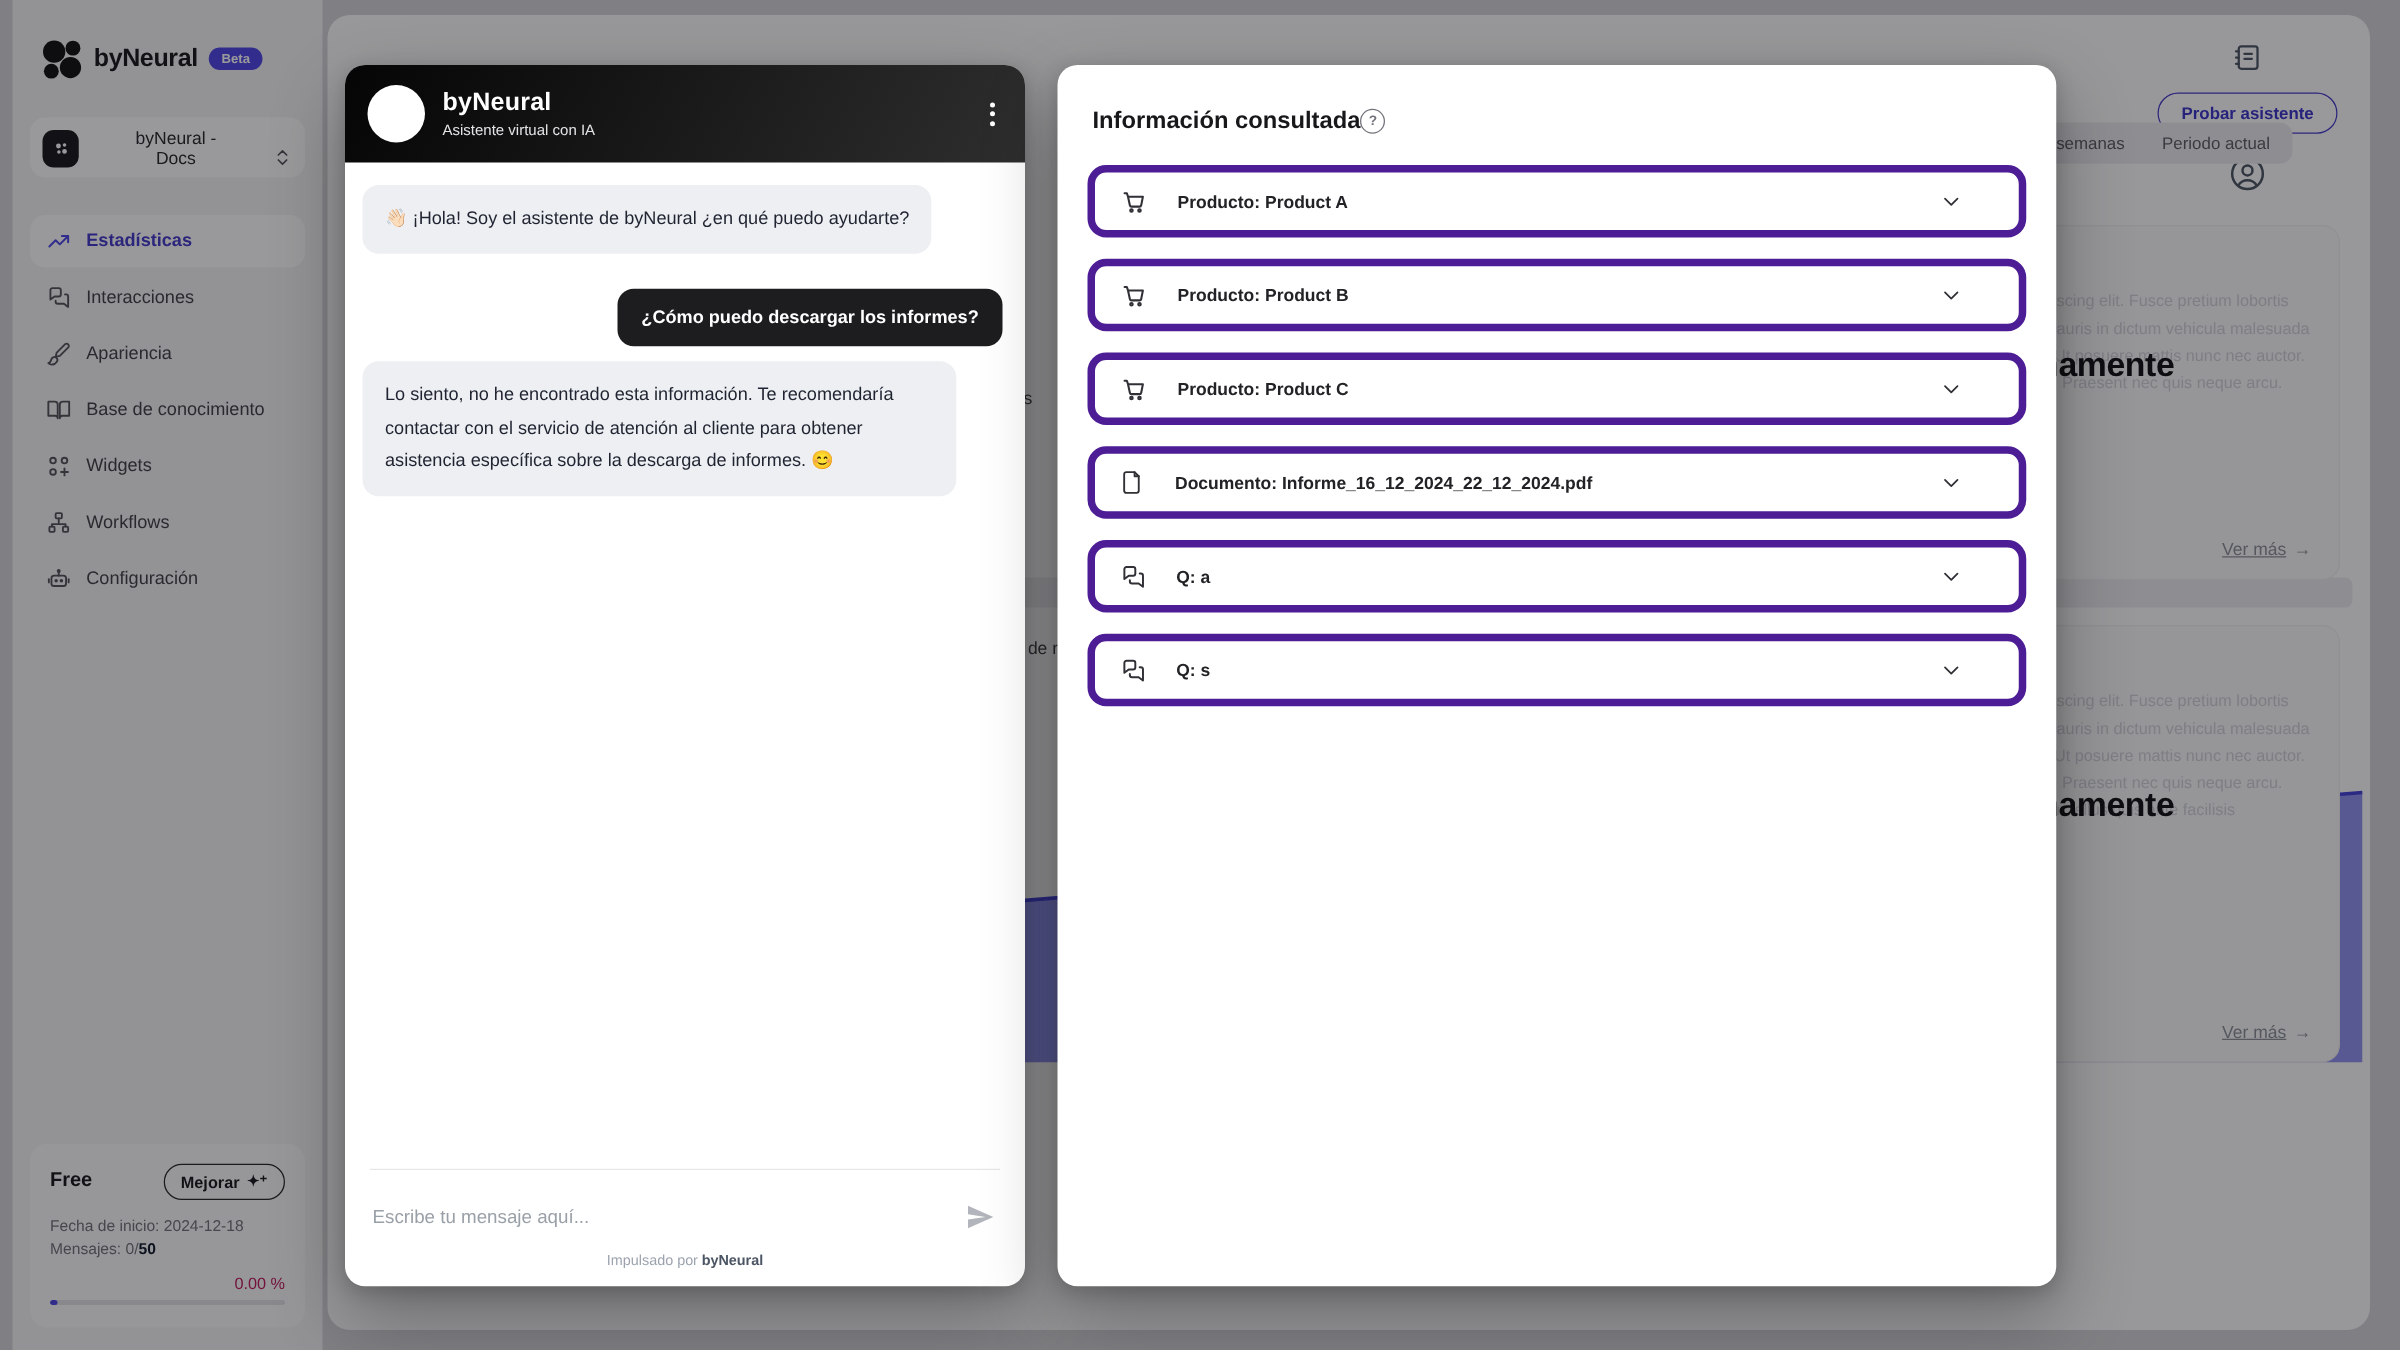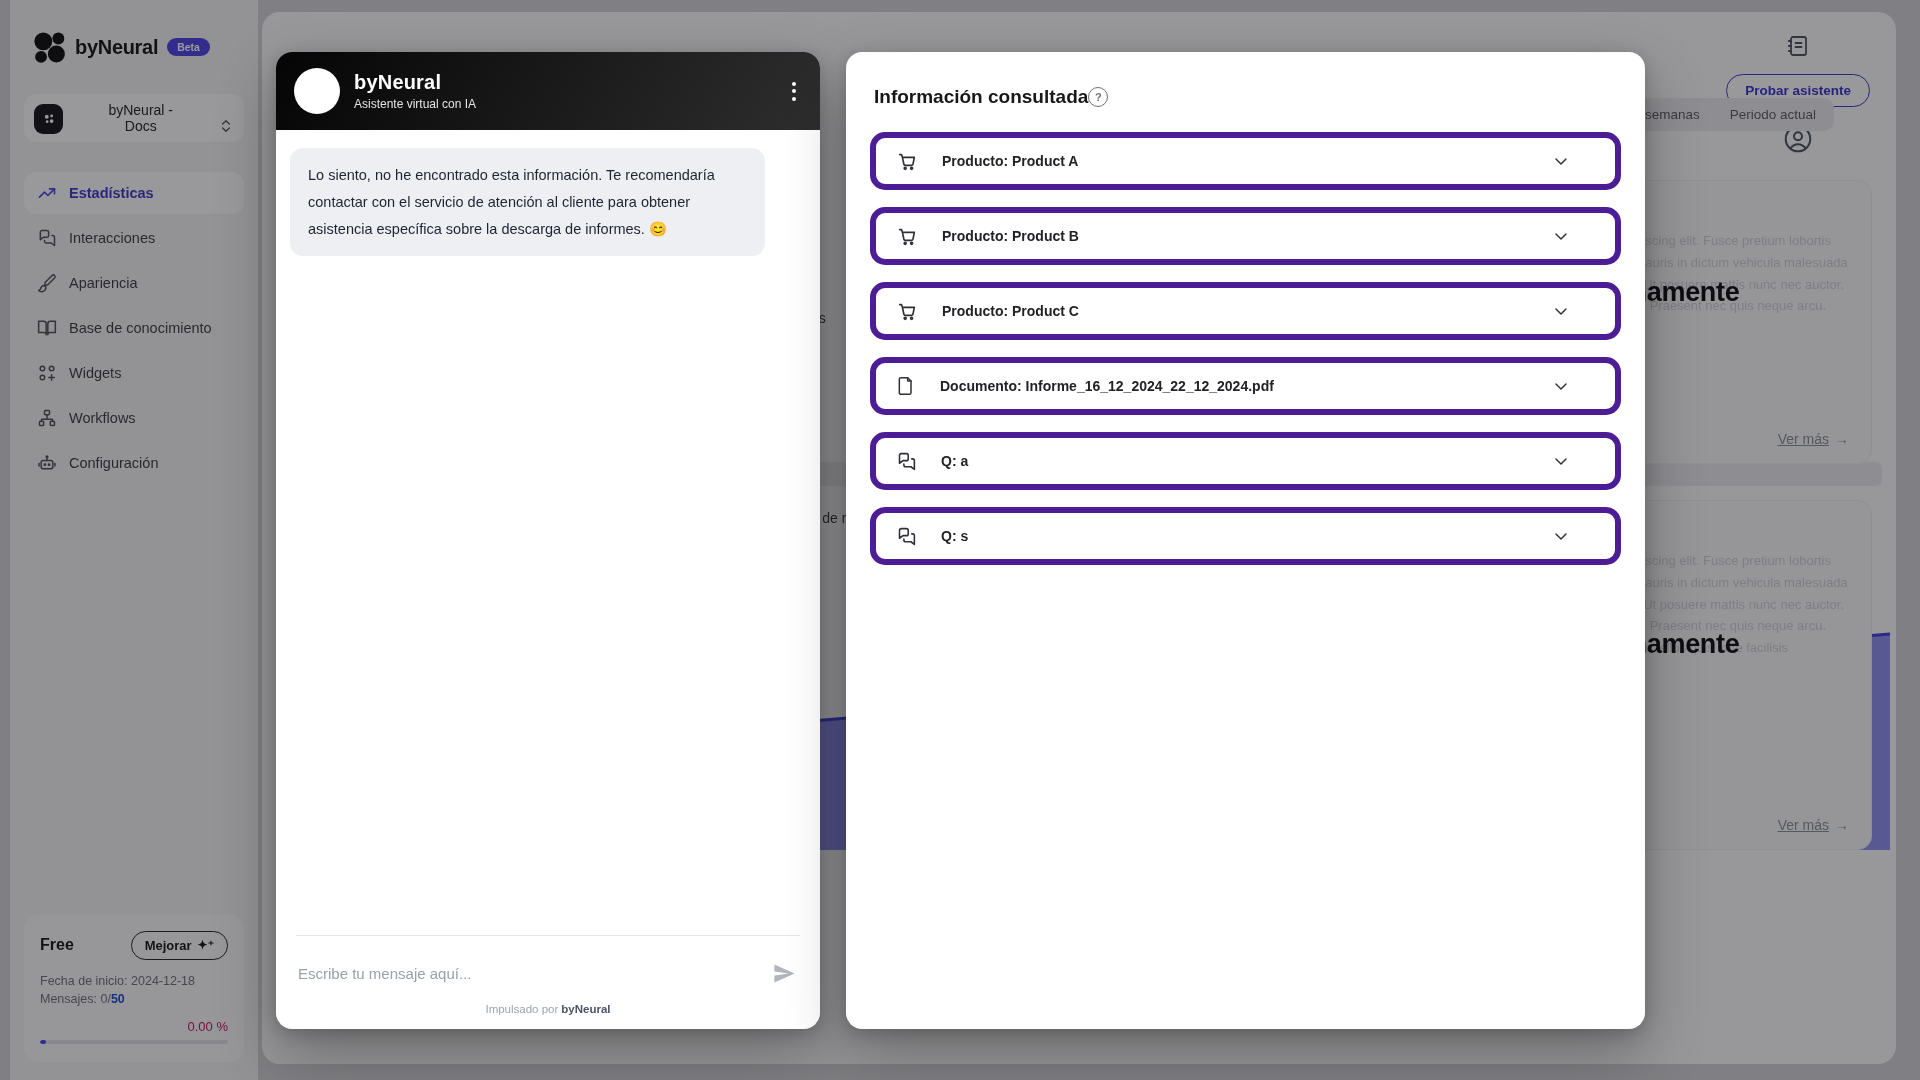--- a/index.html
+++ b/index.html
@@ -200,21 +200,21 @@
 
     <div class="plan-card">
       <div class="plan-top">
         <span class="plan-name">Free</span>
         <button class="upgrade-btn">
           <span>Mejorar</span>
           <span class="spark">✦⁺</span>
         </button>
       </div>
       <div class="plan-line">Fecha de inicio: 2024-12-18</div>
-      <div class="plan-line"><span>Mensajes: 0/</span><b style="color:#1d4ed8">50</b></div>
+      <div class="plan-line"><span>Mensajes: 0/</span><b style="color:#0f172a">50</b></div>
       <div class="plan-usage">0.00 %</div>
       <div class="progress">
           <div class="progress-fill"></div>
         </div>
     </div>
   </aside>
 
   <div class="content">
     <div class="topbar">
       <div class="breadcrumb">
@@ -294,20 +294,22 @@
         <div class="chat-title">byNeural</div>
         <div class="chat-subtitle">Asistente virtual con IA</div>
       </div>
       <button class="menu-dots">
           <i></i>
           <i></i>
           <i></i>
         </button>
     </div>
     <div class="chat-body">
+      <div class="bubble bot">👋🏻 ¡Hola! Soy el asistente de byNeural ¿en qué puedo ayudarte?</div>
+      <div class="bubble user">¿Cómo puedo descargar los informes?</div>
       <div class="bubble bot">Lo siento, no he encontrado esta información. Te recomendaría contactar con el servicio de atención al cliente para obtener asistencia específica sobre la descarga de informes. 😊</div>
     </div>
     <div class="chat-input-row">
       <input class="chat-input" type="text" placeholder="Escribe tu mensaje aquí..." style="">
       <button class="send-btn">
         <svg width="27" height="27" viewBox="0 0 24 24" fill="#b2b5bb">
             <path d="M3 20l18-8L3 4v6.2L15.5 12 3 13.8z"></path>
           </svg>
       </button>
     </div>

